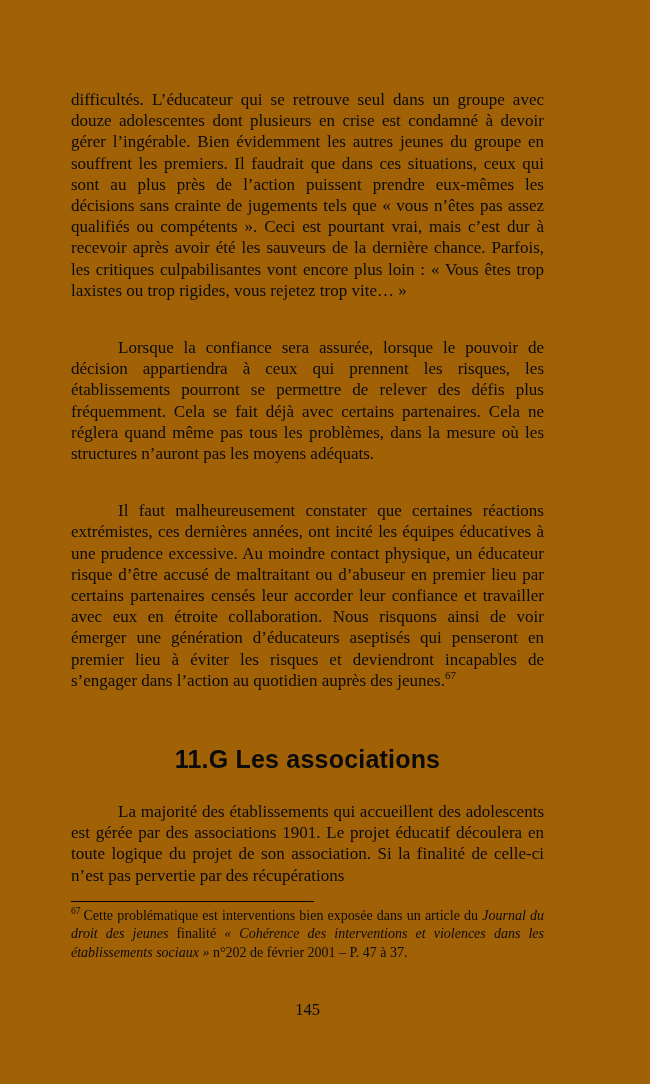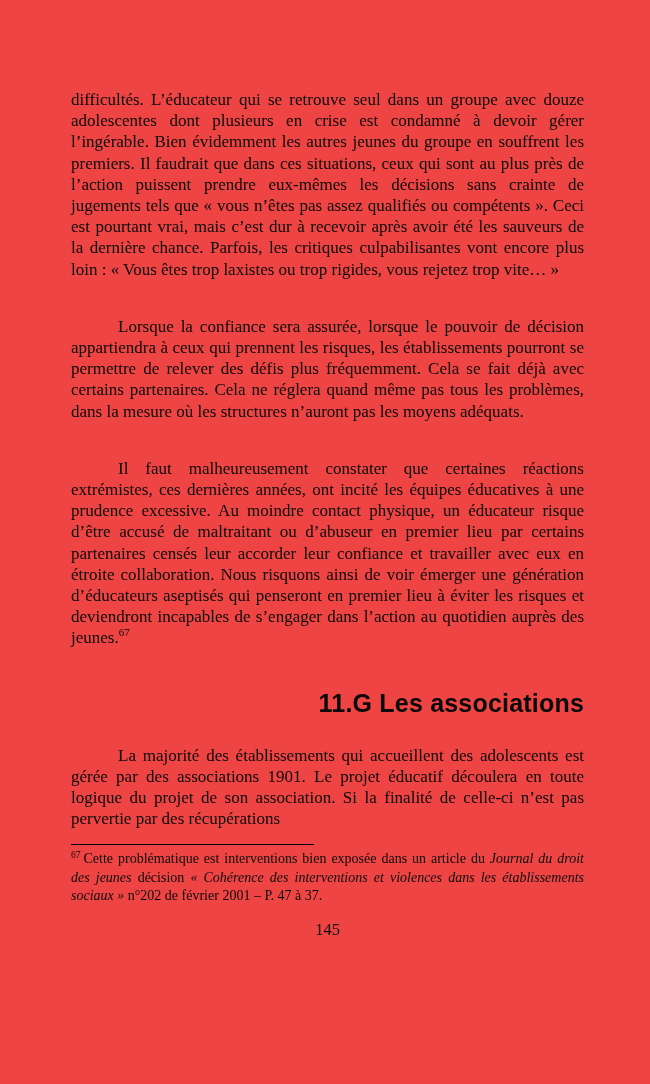--- a/index.html
+++ b/index.html
@@ -10,44 +10,44 @@
   }
   body {
     font-family: "Liberation Serif", serif;
     color: #0a0a0a;
     overflow: hidden;
   }
   .page {
     position: relative;
     width: 650px;
     height: 1084px;
-    padding: 89px 66px 0 71px;
-    background: #ef4444;
+    padding: 89px 106px 0 71px;
+    background: #a16207;
   }
   .body-par {
     font-size: 17px;
     line-height: 21.2px;
     text-align: justify;
     text-indent: 47px;
   }
   .body-par.no-indent { text-indent: 0; }
   .body-par + .body-par { margin-top: 36px; }
   .fn-ref {
     font-size: 11px;
     line-height: 0;
     vertical-align: super;
   }
   .heading {
     font-family: "Liberation Sans", sans-serif;
     font-weight: bold;
     font-size: 25px;
     letter-spacing: 0.2px;
-    margin-top: 40px;
+    margin-top: 54px;
     margin-bottom: 27px;
-    text-align: right;
+    text-align: center;
   }
   .footnote-block { margin-top: 15px; }
   .footnote-sep {
     width: 243px;
     height: 0;
     border-top: 1.2px solid #000000;
   }
   .footnote {
     margin-top: 5px;
     font-size: 14px;
@@ -55,21 +55,21 @@
     text-align: justify;
   }
   .footnote .fn-marker {
     font-size: 9.5px;
     line-height: 0;
     vertical-align: super;
     margin-right: 3px;
   }
   .footnote .it { font-style: italic; }
   .page-number {
-    margin-top: 14px;
+    margin-top: 38px;
     text-align: center;
     font-size: 16.5px;
   }
 </style>
 </head>
 <body>
 
 <div class="page">
 
   <p class="body-par no-indent">difficultés. L’éducateur qui se retrouve seul dans un groupe avec douze adolescentes dont plusieurs en crise est condamné à devoir gérer l’ingérable. Bien évidemment les autres jeunes du groupe en souffrent les premiers. Il faudrait que dans ces situations, ceux qui sont au plus près de l’action puissent prendre eux-mêmes les décisions sans crainte de jugements tels que « vous n’êtes pas assez qualifiés ou compétents ». Ceci est pourtant vrai, mais c’est dur à recevoir après avoir été les sauveurs de la dernière chance. Parfois, les critiques culpabilisantes vont encore plus loin : « Vous êtes trop laxistes ou trop rigides, vous rejetez trop vite… »</p>
@@ -77,18 +77,18 @@
   <p class="body-par">Lorsque la confiance sera assurée, lorsque le pouvoir de décision appartiendra à ceux qui prennent les risques, les établissements pourront se permettre de relever des défis plus fréquemment. Cela se fait déjà avec certains partenaires. Cela ne réglera quand même pas tous les problèmes, dans la mesure où les structures n’auront pas les moyens adéquats.</p>
 
   <p class="body-par"><span>Il faut malheureusement constater que certaines réactions extrémistes, ces dernières années, ont incité les équipes éducatives à une prudence excessive. Au moindre contact physique, un éducateur risque d’être accusé de maltraitant ou d’abuseur en premier lieu par certains partenaires censés leur accorder leur confiance et travailler avec eux en étroite collaboration. Nous risquons ainsi de voir émerger une génération d’éducateurs aseptisés qui penseront en premier lieu à éviter les risques et deviendront incapables de s’engager dans l’action au quotidien auprès des jeunes.</span><sup class="fn-ref">67</sup></p>
 
   <h1 class="heading">11.G Les associations</h1>
 
   <p class="body-par no-indent" style="text-indent:47px;">La majorité des établissements qui accueillent des adolescents est gérée par des associations 1901. Le projet éducatif découlera en toute logique du projet de son association. Si la finalité de celle-ci n’est pas pervertie par des récupérations</p>
 
   <div class="footnote-block">
     <div class="footnote-sep"></div>
-    <p class="footnote"><sup class="fn-marker">67</sup><span>Cette problématique est interventions bien exposée dans un article du </span><span class="it">Journal du droit des jeunes</span><span> décision </span><span class="it">« Cohérence des interventions et violences dans les établissements sociaux »</span><span> n°202 de février 2001 – P. 47 à 37.</span></p>
+    <p class="footnote"><sup class="fn-marker">67</sup><span>Cette problématique est interventions bien exposée dans un article du </span><span class="it">Journal du droit des jeunes</span><span> finalité </span><span class="it">« Cohérence des interventions et violences dans les établissements sociaux »</span><span> n°202 de février 2001 – P. 47 à 37.</span></p>
   </div>
 
   <div class="page-number">145</div>
 
 </div>
 
 </body></html>

